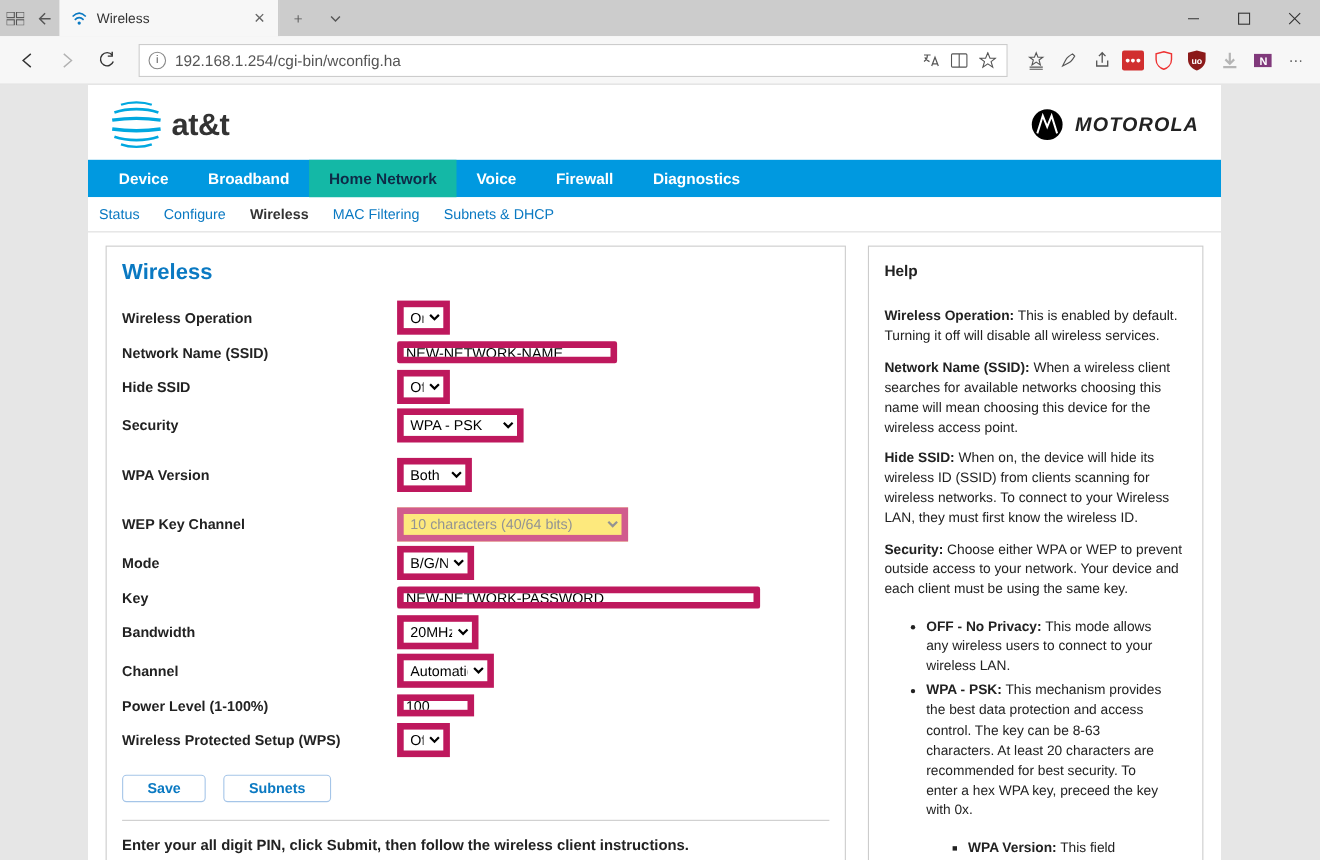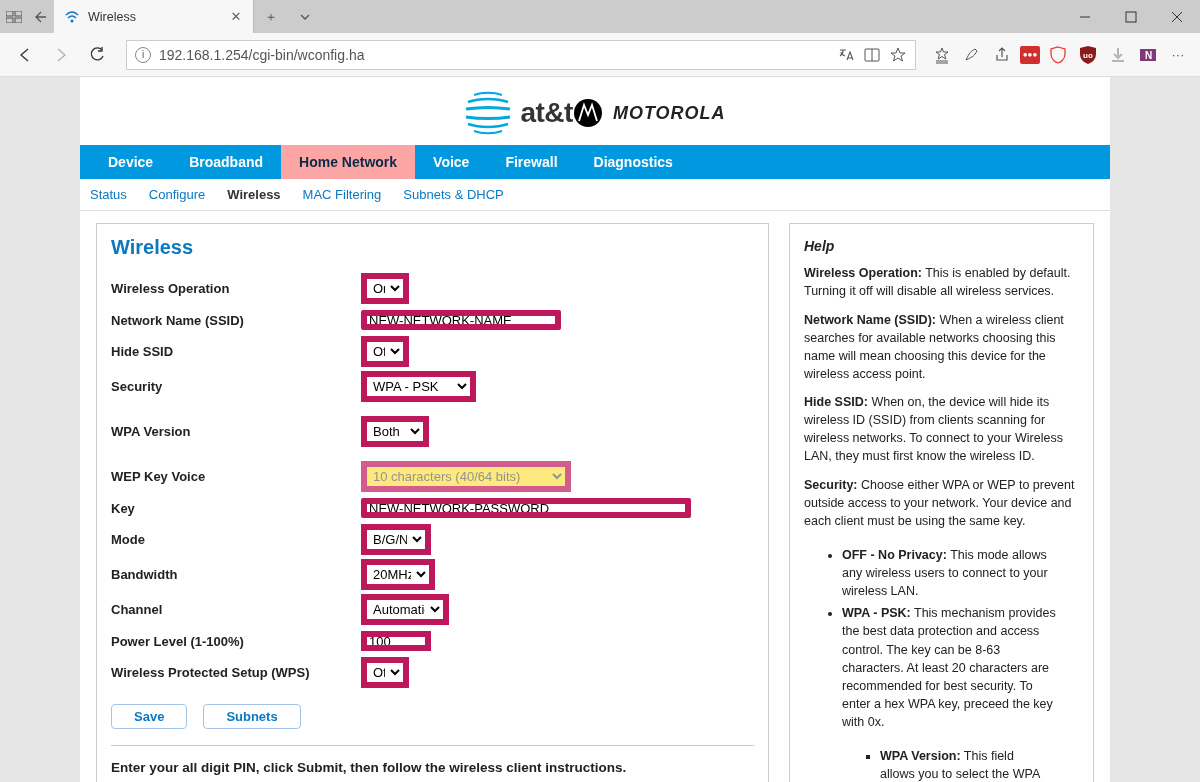--- a/index.html
+++ b/index.html
@@ -25,39 +25,39 @@
   .urlbar .uicon { width:18px; display:flex; align-items:center; justify-content:center; color:#555; }
   .ext { width:24px; height:24px; display:flex; align-items:center; justify-content:center; color:#555; }
   .ext svg { display:block; }
 
   
   .page-outer { flex:1; background:#e6e6e6; overflow:auto; position:relative; }
   .page-outer::-webkit-scrollbar { width:16px; }
   .page-outer::-webkit-scrollbar-track { background:#f0f0f0; }
   .page-outer::-webkit-scrollbar-thumb { background:#c0c0c0; }
   .page { width:1030px; margin:0 0 0 80px; background:#fff; min-height:900px; padding:0; }
-  .header { display:flex; align-items:center; justify-content:center; padding:12px 20px 8px; }
+  .header { display:flex; align-items:center; justify-content:space-between; padding:12px 20px 8px; }
   .att-logo { display:flex; align-items:center; gap:8px; font-size:28px; font-weight:bold; color:#333; letter-spacing:-0.5px; }
   .globe { width:48px; height:48px; }
   .moto { display:flex; align-items:center; gap:10px; font-family: Arial Black, Arial; font-weight:900; font-size:18px; font-style:italic; letter-spacing:1px; }
   .moto-m { width:30px; height:30px; }
 
   .topnav { background:#0099e0; display:flex; padding:0 10px; }
   .topnav a { display:block; padding:9px 18px; color:#fff; font-weight:bold; font-size:14px; text-decoration:none; }
-  .topnav a.active { color:#0e2a47; background:#fca5a5; }
+  .topnav a.active { color:#0e2a47; background:#14b8a6; }
   .subnav { background:#fff; border-bottom:1px solid #ddd; display:flex; padding:4px 10px; gap:22px; }
   .subnav a { color:#0a79c2; font-size:13px; padding:4px 0; text-decoration:none; }
   .subnav a.active { color:#333; font-weight:bold; }
 
   .content { display:flex; gap:20px; padding:12px 16px; align-items:flex-start; }
   .panel { border:1px solid #ccc; padding:12px 14px; }
   .panel.main { flex:1; }
   .panel.help { width:305px; font-size:12.5px; line-height:1.45; }
   .panel h2 { color:#0a79c2; font-size:20px; margin:0 0 14px; font-weight:bold; }
-  .panel.help h3 { font-size:14px; margin:0 0 8px;font-style:italic; }
+  .panel.help h3 { font-size:14px; margin:0 0 22px; }
 
   .formrow { display:flex; align-items:center; margin-bottom:4px; min-height:24px; }
   .formrow label { width:250px; font-weight:bold; font-size:13px; }
   .formrow .ctrl select, .formrow .ctrl input[type=text] { border:6px solid #be185d; background:#fff; font-size:13px; padding:1px 2px; font-family:Arial; }
   .formrow .ctrl input[type=text] { height:20px; }
   .highlight { background:linear-gradient(#fff9a8, #fcee6e); border-radius:2px; }
   .sep { height:10px; }
   .btnrow { display:flex; gap:16px; margin:16px 0; }
   .btn { border:1px solid #a5c5e8; background:#fff; color:#0a79c2; padding:4px 22px; border-radius:4px; font-weight:bold; font-size:13px; cursor:pointer; }
   .pins-section { border-top:1px solid #ccc; margin-top:10px; padding-top:14px; }
@@ -266,30 +266,30 @@
             <label>Security</label>
             <div class="ctrl"><select style="width:115px"><option>WPA - PSK</option></select></div>
           </div>
           <div class="sep"></div>
           <div class="formrow">
             <label>WPA Version</label>
             <div class="ctrl"><select style="width:68px"><option>Both</option></select></div>
           </div>
           <div class="sep"></div>
           <div class="formrow">
-            <label>WEP Key Voice</label>
+            <label>WEP Key Channel</label>
             <div class="ctrl"><select disabled="" style="width:210px;background:#fde047;color:#666"><option>10 characters (40/64 bits)</option></select></div>
+          </div>
+          <div class="formrow">
+            <label>Mode</label>
+            <div class="ctrl"><select style="width:70px"><option>B/G/N</option></select></div>
           </div>
           <div class="formrow">
             <label>Key</label>
             <div class="ctrl"><input type="text" class="highlight" style="width: 330px;" value="NEW-NETWORK-PASSWORD"></div>
-          </div>
-          <div class="formrow">
-            <label>Mode</label>
-            <div class="ctrl"><select style="width:70px"><option>B/G/N</option></select></div>
           </div>
           <div class="formrow">
             <label>Bandwidth</label>
             <div class="ctrl"><select style="width:74px"><option>20MHz</option></select></div>
           </div>
           <div class="formrow">
             <label>Channel</label>
             <div class="ctrl"><select style="width:88px"><option>Automatic</option></select></div>
           </div>
           <div class="formrow">

